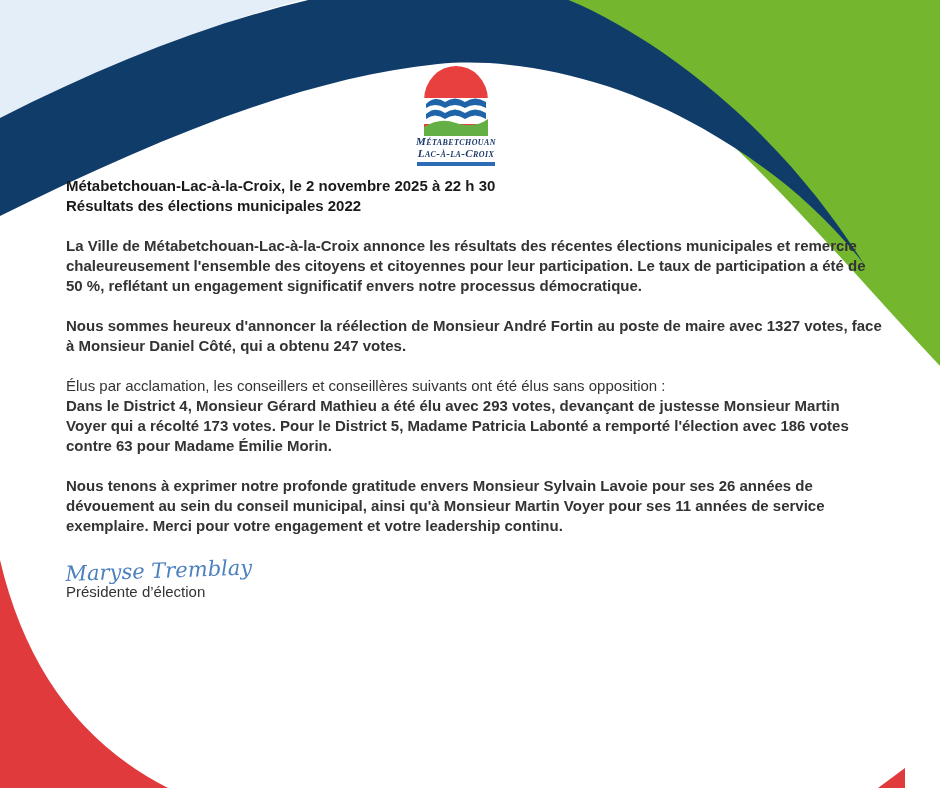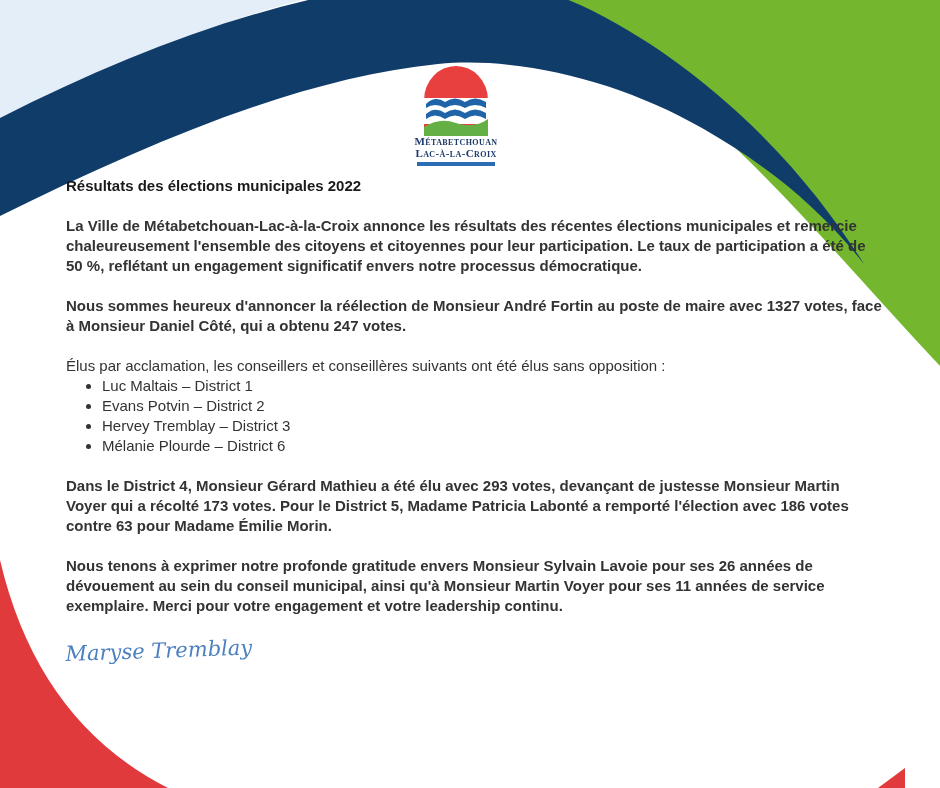--- a/index.html
+++ b/index.html
@@ -2,21 +2,21 @@
 <html><head>
 <meta charset="utf-8">
 <style>
   html,body{margin:0;padding:0;}
   body{
     width:940px;height:788px;position:relative;overflow:hidden;background:#ffffff;
     font-family:"Liberation Sans", sans-serif;
   }
   .decor{position:absolute;left:0;top:0;width:940px;height:788px;z-index:0;}
   .logo{
-    position:absolute;left:403px;top:60px;width:106px;z-index:2;text-align:center;
+    position:absolute;left:403px;top:60px;width:106px;z-index:2;text-align:center;font-style:italic;
   }
   .logo-emblem{display:block;margin:0 auto;}
   .logo-text{
     font-family:"Liberation Serif", serif;font-variant:small-caps;
     color:#1d3a6b;font-size:11px;line-height:11.5px;letter-spacing:0.4px;font-weight:bold;
   }
   .logo-bar{width:78px;height:4px;background:#2a6db5;margin:3px auto 0 auto;}
   .content{
     position:absolute;left:66px;top:176px;width:816px;z-index:2;
     color:#333333;font-size:15px;line-height:20px;
@@ -56,33 +56,29 @@
   </svg>
   <div class="logo-text">
     <div>Métabetchouan</div>
     <div>Lac-à-la-Croix</div>
   </div>
   <div class="logo-bar"></div>
 </div>
 
 <div class="content">
   <div class="heading">
+    <div>Métabetchouan-Lac-à-la-Croix, le 2 novembre 2025 à 22 h 30</div>
     <div>Résultats des élections municipales 2022</div>
   </div>
 
   <p class="para">La Ville de Métabetchouan-Lac-à-la-Croix annonce les résultats des récentes élections municipales et remercie chaleureusement l'ensemble des citoyens et citoyennes pour leur participation. Le taux de participation a été de 50 %, reflétant un engagement significatif envers notre processus démocratique.</p>
 
   <p class="para">Nous sommes heureux d'annoncer la réélection de Monsieur André Fortin au poste de maire avec 1327 votes, face à Monsieur Daniel Côté, qui a obtenu 247 votes.</p>
 
   <p class="intro">Élus par acclamation, les conseillers et conseillères suivants ont été élus sans opposition :</p>
-  <ul class="acclam">
-    <li>Luc Maltais – District 1</li>
-    <li>Evans Potvin – District 2</li>
-    <li>Hervey Tremblay – District 3</li>
-    <li>Mélanie Plourde – District 6</li>
-  </ul>
 
   <p class="para">Dans le District 4, Monsieur Gérard Mathieu a été élu avec 293 votes, devançant de justesse Monsieur Martin Voyer qui a récolté 173 votes. Pour le District 5, Madame Patricia Labonté a remporté l'élection avec 186 votes contre 63 pour Madame Émilie Morin.</p>
 
   <p class="para">Nous tenons à exprimer notre profonde gratitude envers Monsieur Sylvain Lavoie pour ses 26 années de dévouement au sein du conseil municipal, ainsi qu'à Monsieur Martin Voyer pour ses 11 années de service exemplaire. Merci pour votre engagement et votre leadership continu.</p>
 
   <div class="sig-name">Maryse Tremblay</div>
+  <div class="sig-role">Présidente d’élection</div>
 </div>
 
 </body></html>

